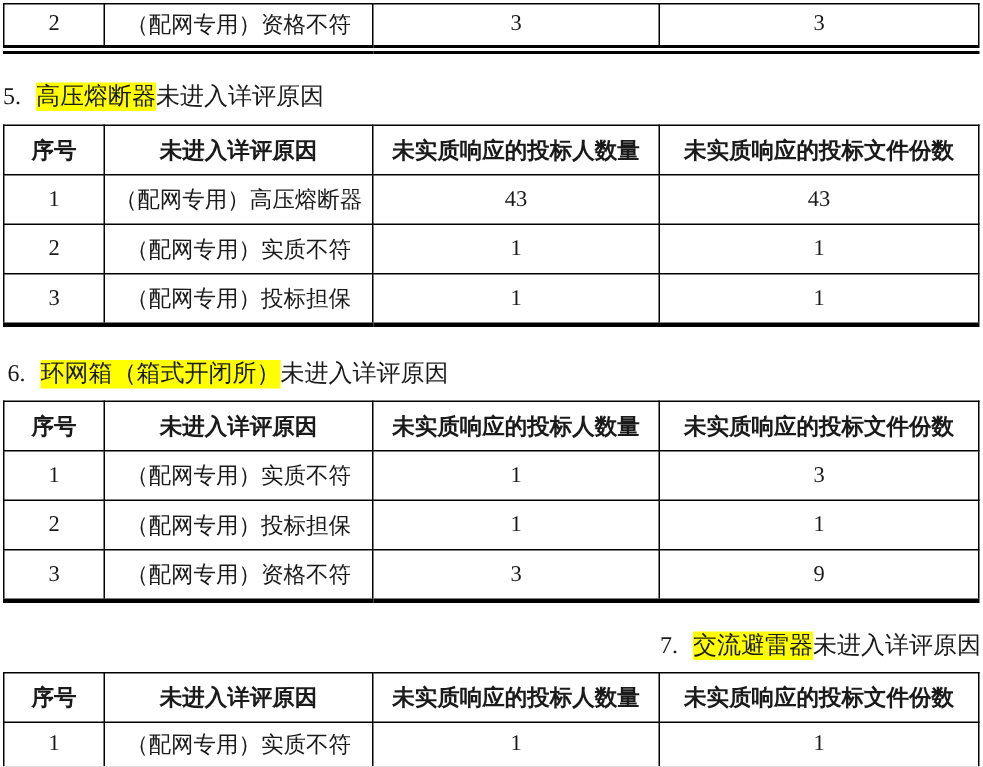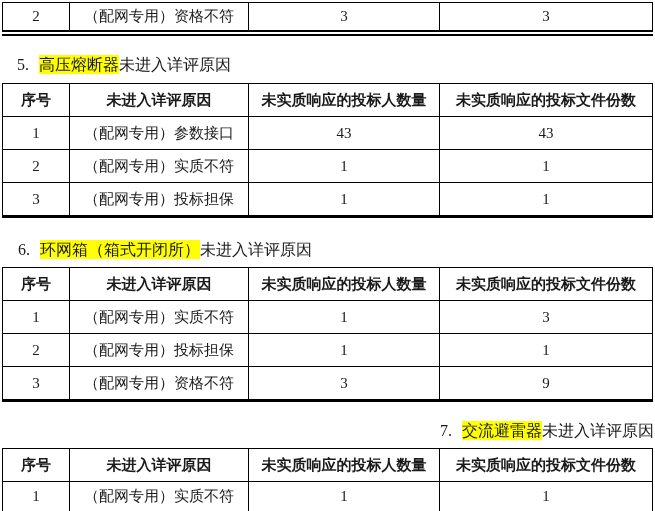--- a/index.html
+++ b/index.html
@@ -63,22 +63,22 @@
     white-space: nowrap;
   }
   .heading .num {
     display: inline-block;
     margin-right: 10px;
   }
   .hl {
     background: var(--hl, #ffff00);
     padding: 1px 0;
   }
-  .h5 { margin: 17px 0 6px 15px; }
-  .h6 { margin: 20px 0 5px 16px; }
+  .h5 { margin: 17px 0 6px 0; }
+  .h6 { margin: 20px 0 5px 3px; }
   .h7 { margin: 17px 0 5px 3px; text-align: right; }
 </style>
 </head>
 <body>
 
 <div class="doc">
 
   <table class="tbl top-tbl">
     <colgroup>
         <col style="width:67px">
@@ -109,21 +109,21 @@
       </colgroup>
     <tbody>
         <tr>
       <th>序号</th>
       <th>未进入详评原因</th>
       <th>未实质响应的投标人数量</th>
       <th>未实质响应的投标文件份数</th>
     </tr>
     <tr>
       <td>1</td>
-      <td>（配网专用）参数接口</td>
+      <td>（配网专用）高压熔断器</td>
       <td>43</td>
       <td>43</td>
     </tr>
     <tr>
       <td>2</td>
       <td>（配网专用）实质不符</td>
       <td>1</td>
       <td>1</td>
     </tr>
     <tr>

